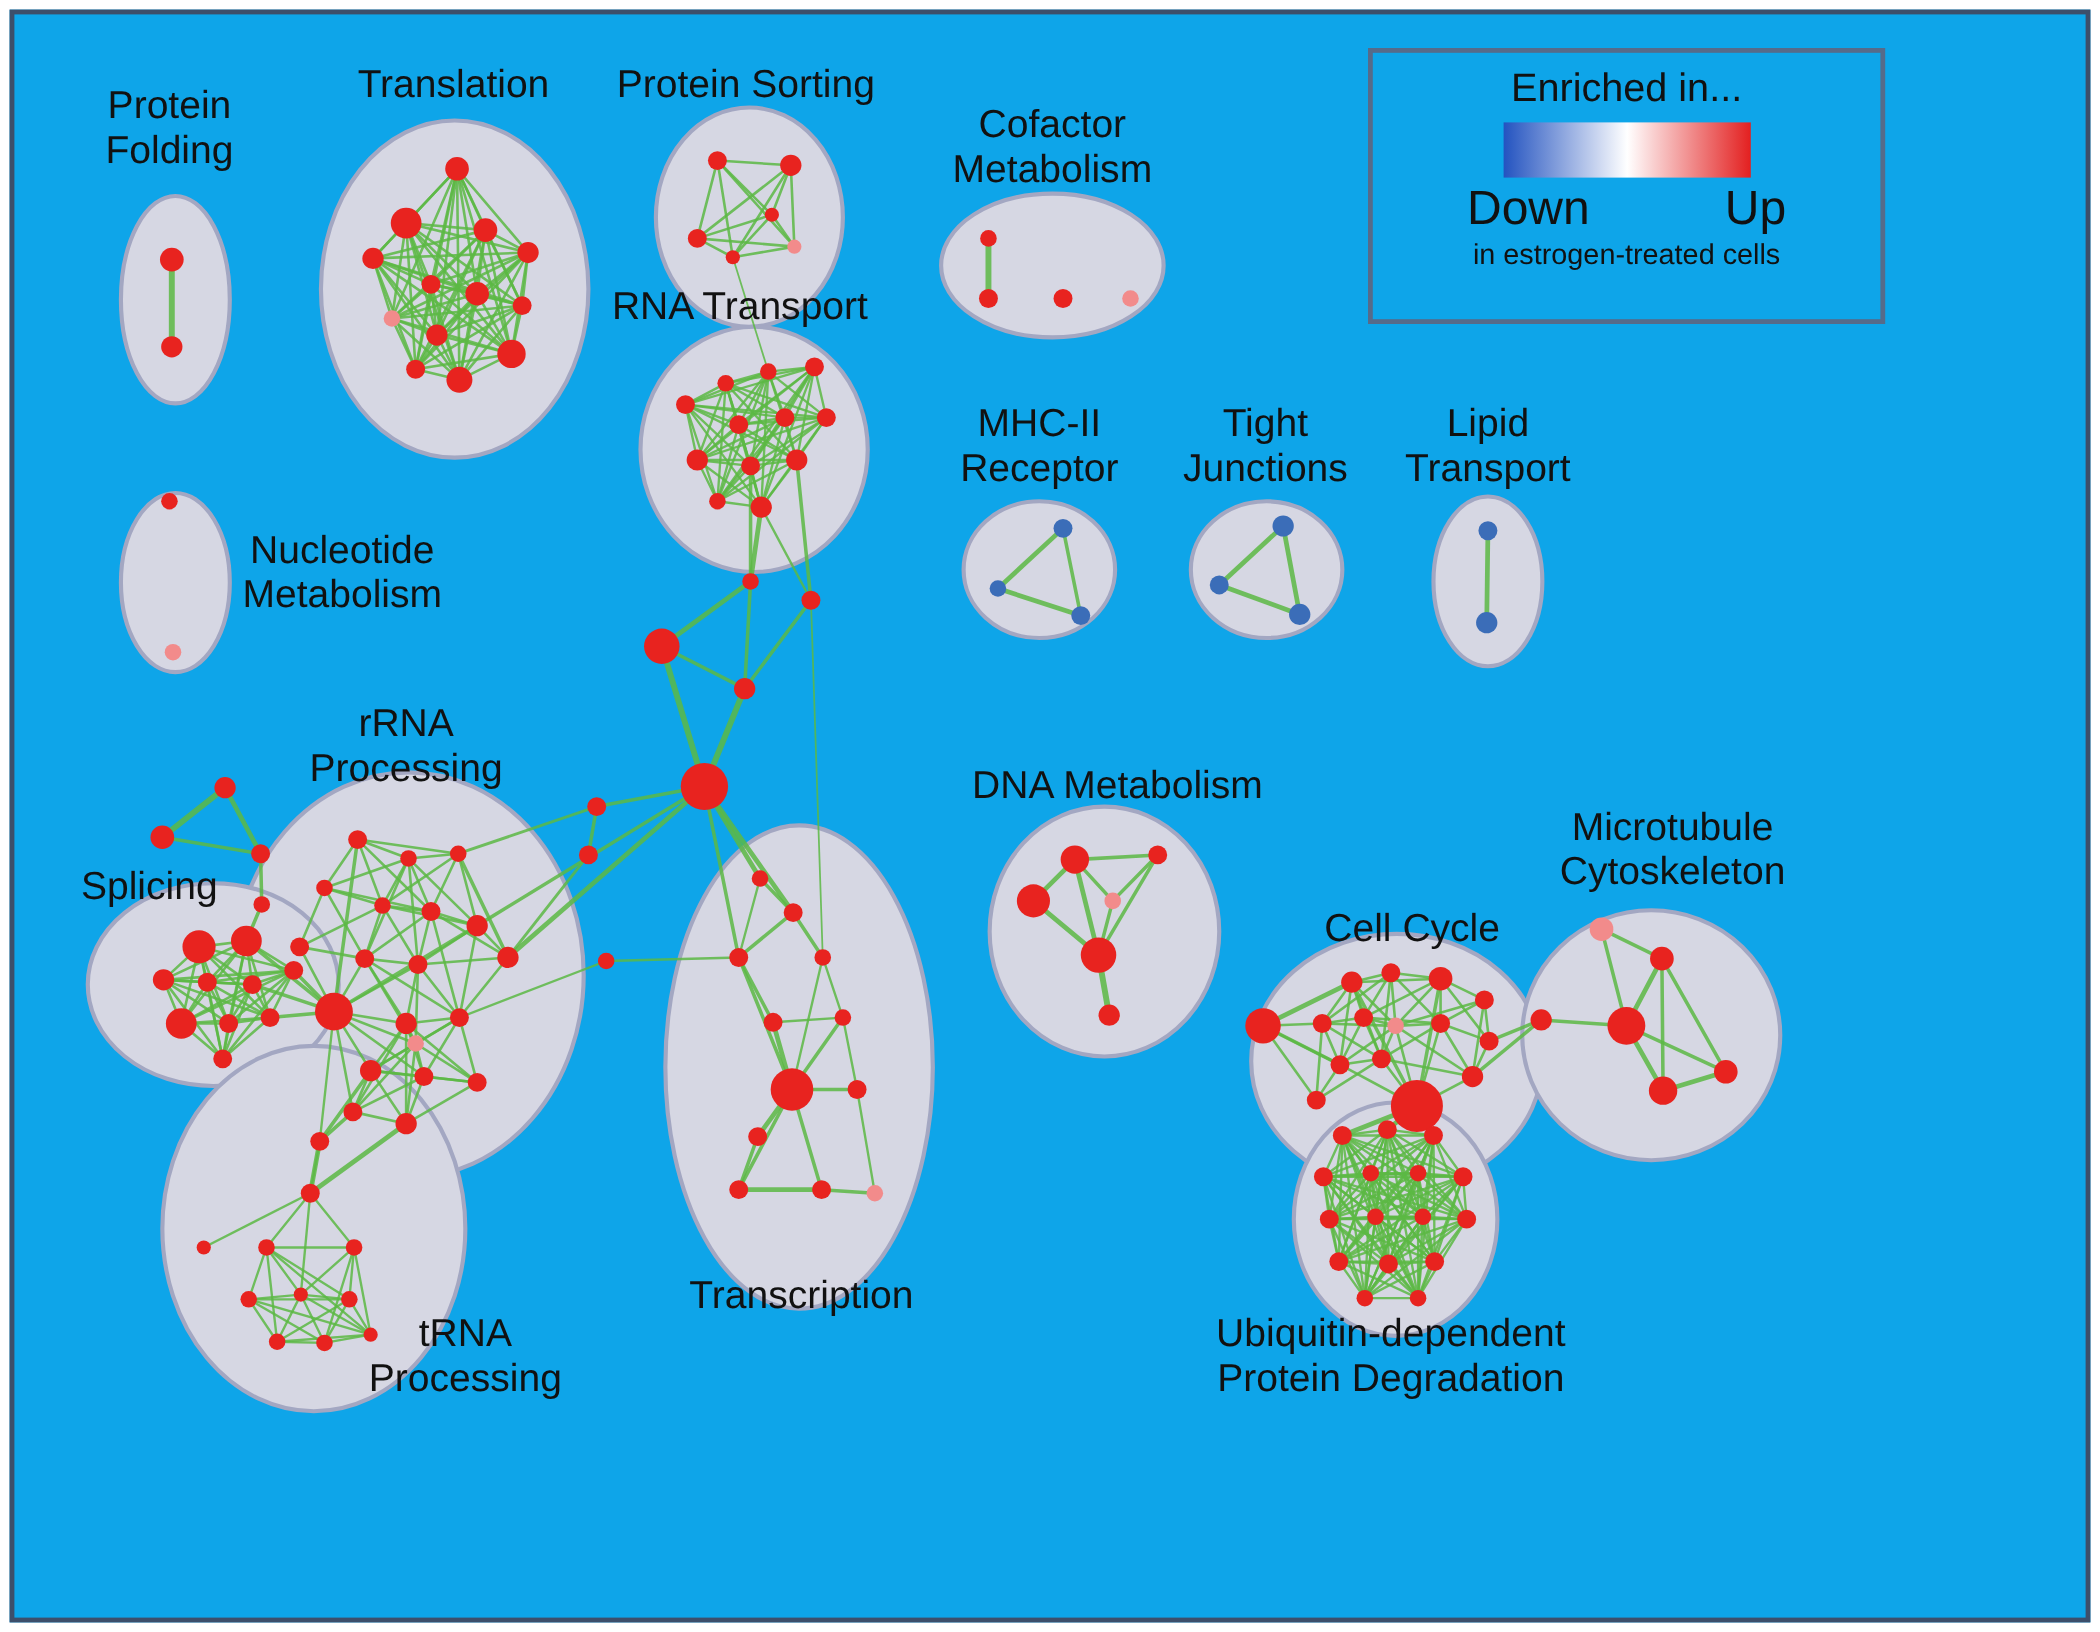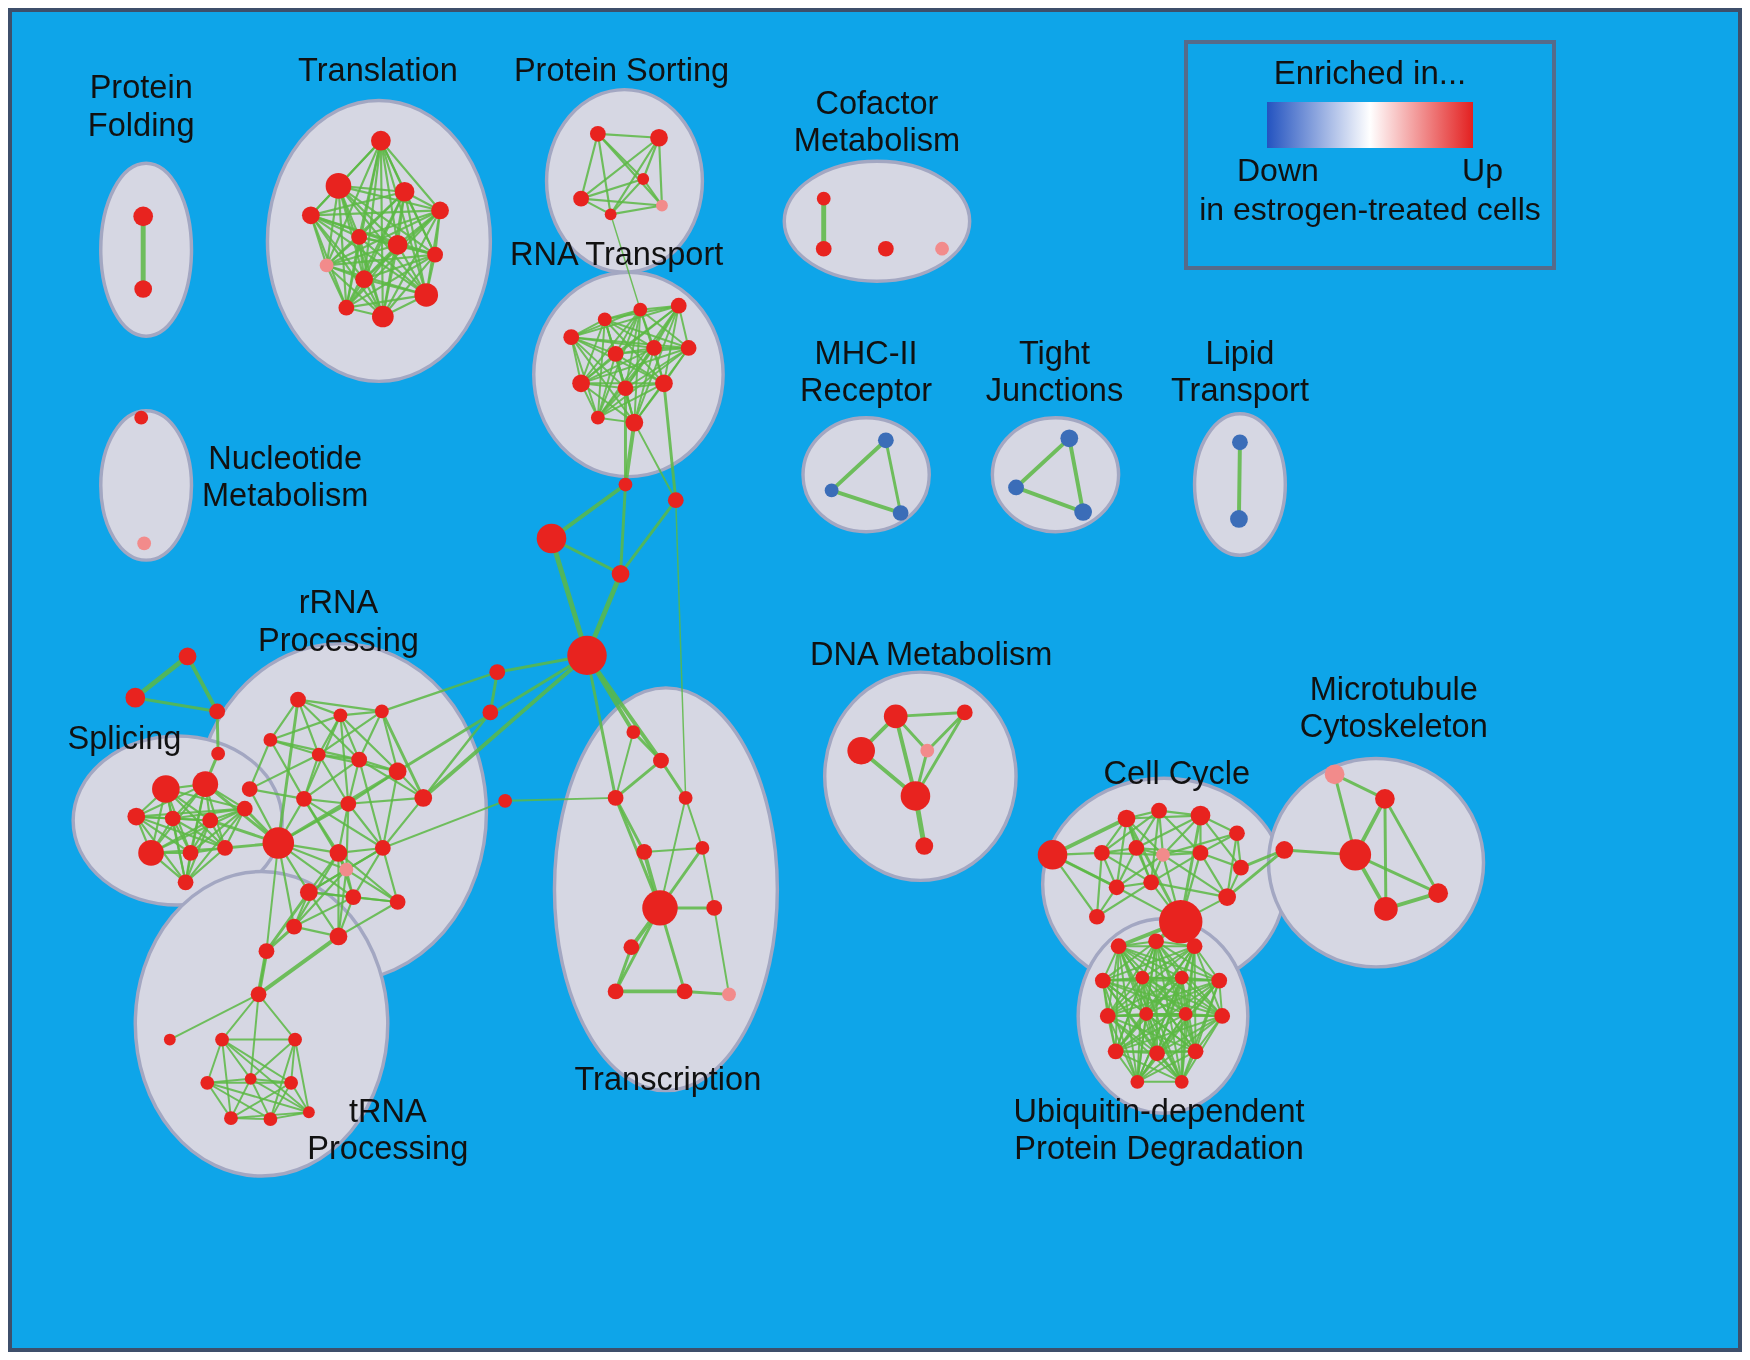--- a/index.html
+++ b/index.html
@@ -1,26 +1,26 @@
 <!DOCTYPE html>
 <html><head>
 <meta charset="utf-8">
 <style>
   * { margin:0; padding:0; box-sizing:border-box; }
   html,body { width:1750px; height:1360px; background:#ffffff; font-family:"Liberation Sans", sans-serif; }
   .figure { position:relative; width:1734px; height:1344px; margin:8px; border:4px solid #3d4f6b; overflow:hidden; }
   svg.network { position:absolute; left:0; top:0; width:100%; height:100%; }
   .legend {
-    position:absolute; left:1172px; top:28px; width:372px; height:230px;
+    position:absolute; left:1128px; top:28px; width:431px; height:230px;
     border:4px solid #566b8a; text-align:center; padding-top:10px;
   }
   .legend-title { font-size:33px; color:#111; }
   .legend-gradient { width:206px; height:46px; margin:10px auto 4px auto; }
-  .legend-updown { width:266px; margin:0 auto; display:flex; justify-content:space-between; font-size:32px; color:#111; }
-  .legend-caption { font-size:32px; color:#111; margin-top:2px; }
+  .legend-updown { width:266px; margin:0 auto; display:flex; justify-content:space-between; font-size:40px; color:#111; }
+  .legend-caption { font-size:24px; color:#111; margin-top:2px; }
 </style>
 </head>
 <body>
 
 <div class="figure" style="background: #0ea5e9; border-color: rgb(61, 79, 107);">
   <svg class="network" viewBox="0 0 1750 1360" preserveAspectRatio="none">
       <g>
         <ellipse cx="136" cy="242" rx="46" ry="88" fill="#d6d7e3" stroke="#a3a7c2" stroke-width="3.5"></ellipse>
         <ellipse cx="372" cy="233" rx="113" ry="143" fill="#d6d7e3" stroke="#a3a7c2" stroke-width="3.5"></ellipse>
         <ellipse cx="621" cy="172" rx="79" ry="93" fill="#d6d7e3" stroke="#a3a7c2" stroke-width="3.5"></ellipse>

